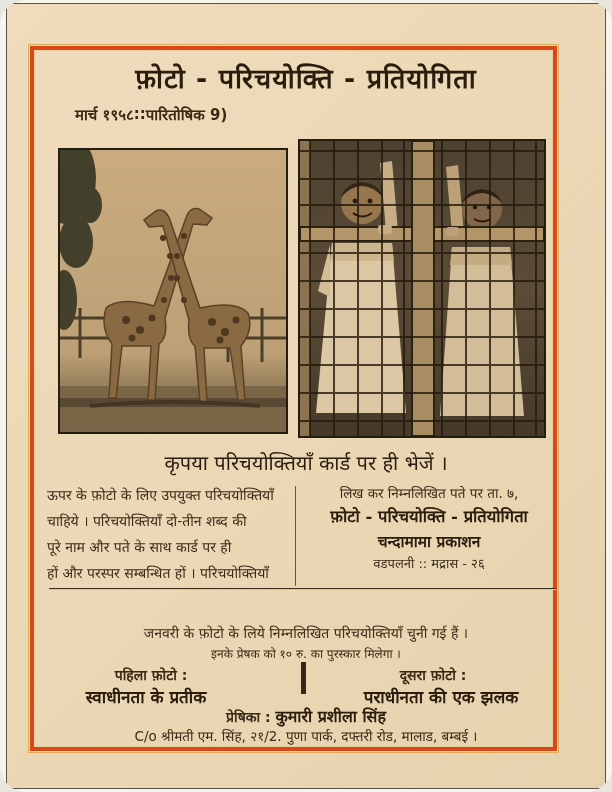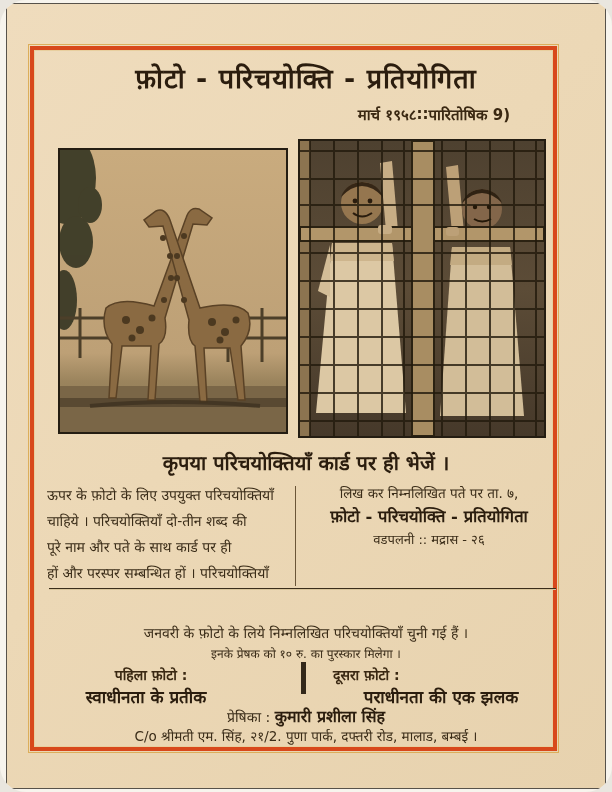--- a/index.html
+++ b/index.html
@@ -19,30 +19,30 @@
     border:4px solid #d8481b;
     outline:1px solid #dcae5a;outline-offset:1px;
     box-shadow:inset 0 0 0 1px #e8cf9f;
   }
   .title{
     position:absolute;left:0;top:55px;width:100%;text-align:center;
     font-size:27px;font-weight:bold;color:#2b1d0e;letter-spacing:1px;
   }
   .meta-row{
     position:absolute;left:0;top:100px;width:100%;
-    display:flex;justify-content:flex-end;align-items:center;
+    display:flex;justify-content:flex-start;align-items:center;
     padding:0 95px 0 68px;font-size:15px;font-weight:bold;color:#3a2812;
   }
   .photo{position:absolute;border:2px solid #241d12;background:#b79c73;}
   .photo svg{display:block;}
   .photo-left{left:51px;top:144px;width:230px;height:286px;}
   .photo-right{left:291px;top:135px;width:248px;height:299px;}
   .send-heading{
     position:absolute;left:0;top:445px;width:100%;text-align:center;
-    font-size:20px;font-weight:bold;color:#2b1d0e;
+    font-size:20px;font-weight:normal;color:#2b1d0e;
   }
   .col-left{
     position:absolute;left:40px;top:478px;width:244px;
     font-size:14px;line-height:26px;color:#3a2c18;
   }
   .col-right{
     position:absolute;left:296px;top:478px;width:252px;
     text-align:center;font-size:13.5px;line-height:22px;color:#3a2c18;
   }
   .col-divider{
@@ -55,25 +55,25 @@
     position:absolute;left:42px;top:584px;width:507px;height:2px;
     background:#3a2d1a;border-bottom:1px solid #d8c49a;
   }
   .results-heading{
     position:absolute;left:0;top:592px;width:100%;text-align:center;
     font-size:19px;font-weight:bold;color:#2b1d0e;
   }
   .results-line1{position:absolute;left:0;top:619px;width:100%;text-align:center;font-size:14px;color:#3a2c18;}
   .results-line2{position:absolute;left:0;top:641px;width:100%;text-align:center;font-size:12px;color:#3a2c18;}
   .photo-label-first{position:absolute;left:44px;top:661px;width:200px;text-align:center;font-size:14px;font-weight:bold;color:#3a2812;}
-  .photo-label-second{position:absolute;left:326px;top:661px;width:200px;font-size:14px;font-weight:bold;color:#3a2812;}
+  .photo-label-second{position:absolute;left:326px;top:661px;width:200px;text-align:center;font-size:14px;font-weight:bold;color:#3a2812;}
   .caption-first{position:absolute;left:39px;top:681px;width:200px;text-align:center;font-size:17px;font-weight:bold;color:#2b1d0e;}
   .caption-second{position:absolute;left:334px;top:681px;width:200px;text-align:center;font-size:17px;font-weight:bold;color:#2b1d0e;}
   .label-divider{position:absolute;left:294px;top:658px;width:5px;height:32px;background:#33281a;}
-  .sender-line{position:absolute;left:0;top:701px;width:100%;text-align:center;font-size:14px;color:#3a2c18;}
+  .sender-line{position:absolute;left:0;top:701px;width:100%;text-align:center;font-size:14px;color:#3a2c18;font-weight:bold;}
   .sender-line b{font-size:16px;color:#2b1d0e;}
   .sender-address{position:absolute;left:0;top:723px;width:100%;text-align:center;font-size:13.5px;color:#3a2c18;}
 </style>
 </head>
 <body>
 
 <div class="page">
   <div class="paper">
     <div class="frame"></div>
 
@@ -188,20 +188,21 @@
       <div>चाहिये । परिचयोक्तियाँ दो-तीन शब्द की</div>
       <div>पूरे नाम और पते के साथ कार्ड पर ही</div>
       <div>हों और परस्पर सम्बन्धित हों । परिचयोक्तियाँ</div>
     </div>
 
     <div class="col-divider"></div>
 
     <div class="col-right">
       <div>लिख कर निम्नलिखित पते पर ता. ७,</div>
       <div class="addr-name">फ़ोटो - परिचयोक्ति - प्रतियोगिता</div>
+      <div class="addr-pub">चन्दामामा प्रकाशन</div>
       <div class="addr-city">वडपलनी :: मद्रास - २६</div>
     </div>
 
     <div class="rule"></div>
 
     <div class="results-line1">जनवरी के फ़ोटो के लिये निम्नलिखित परिचयोक्तियाँ चुनी गई हैं ।</div>
     <div class="results-line2">इनके प्रेषक को १० रु. का पुरस्कार मिलेगा ।</div>
 
     <div class="photo-label-first">पहिला फ़ोटो :</div>
     <div class="label-divider"></div>

